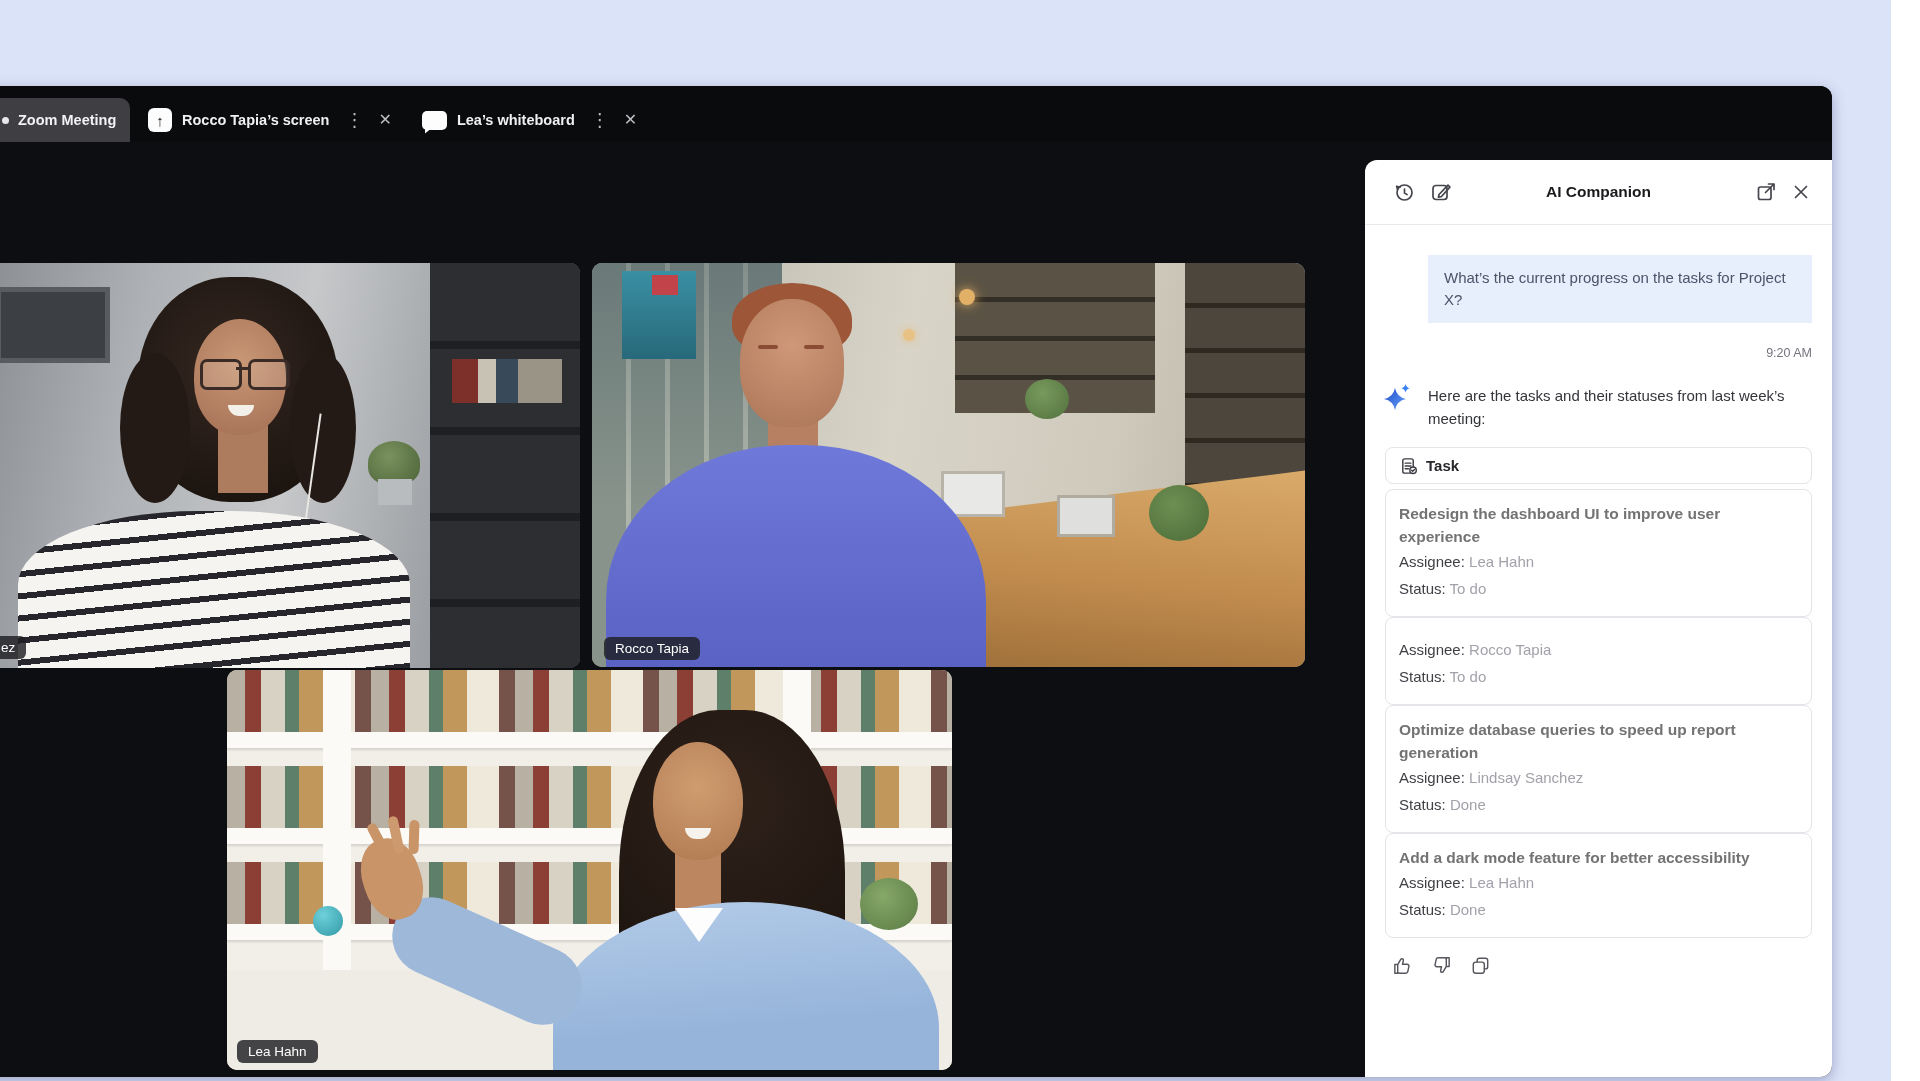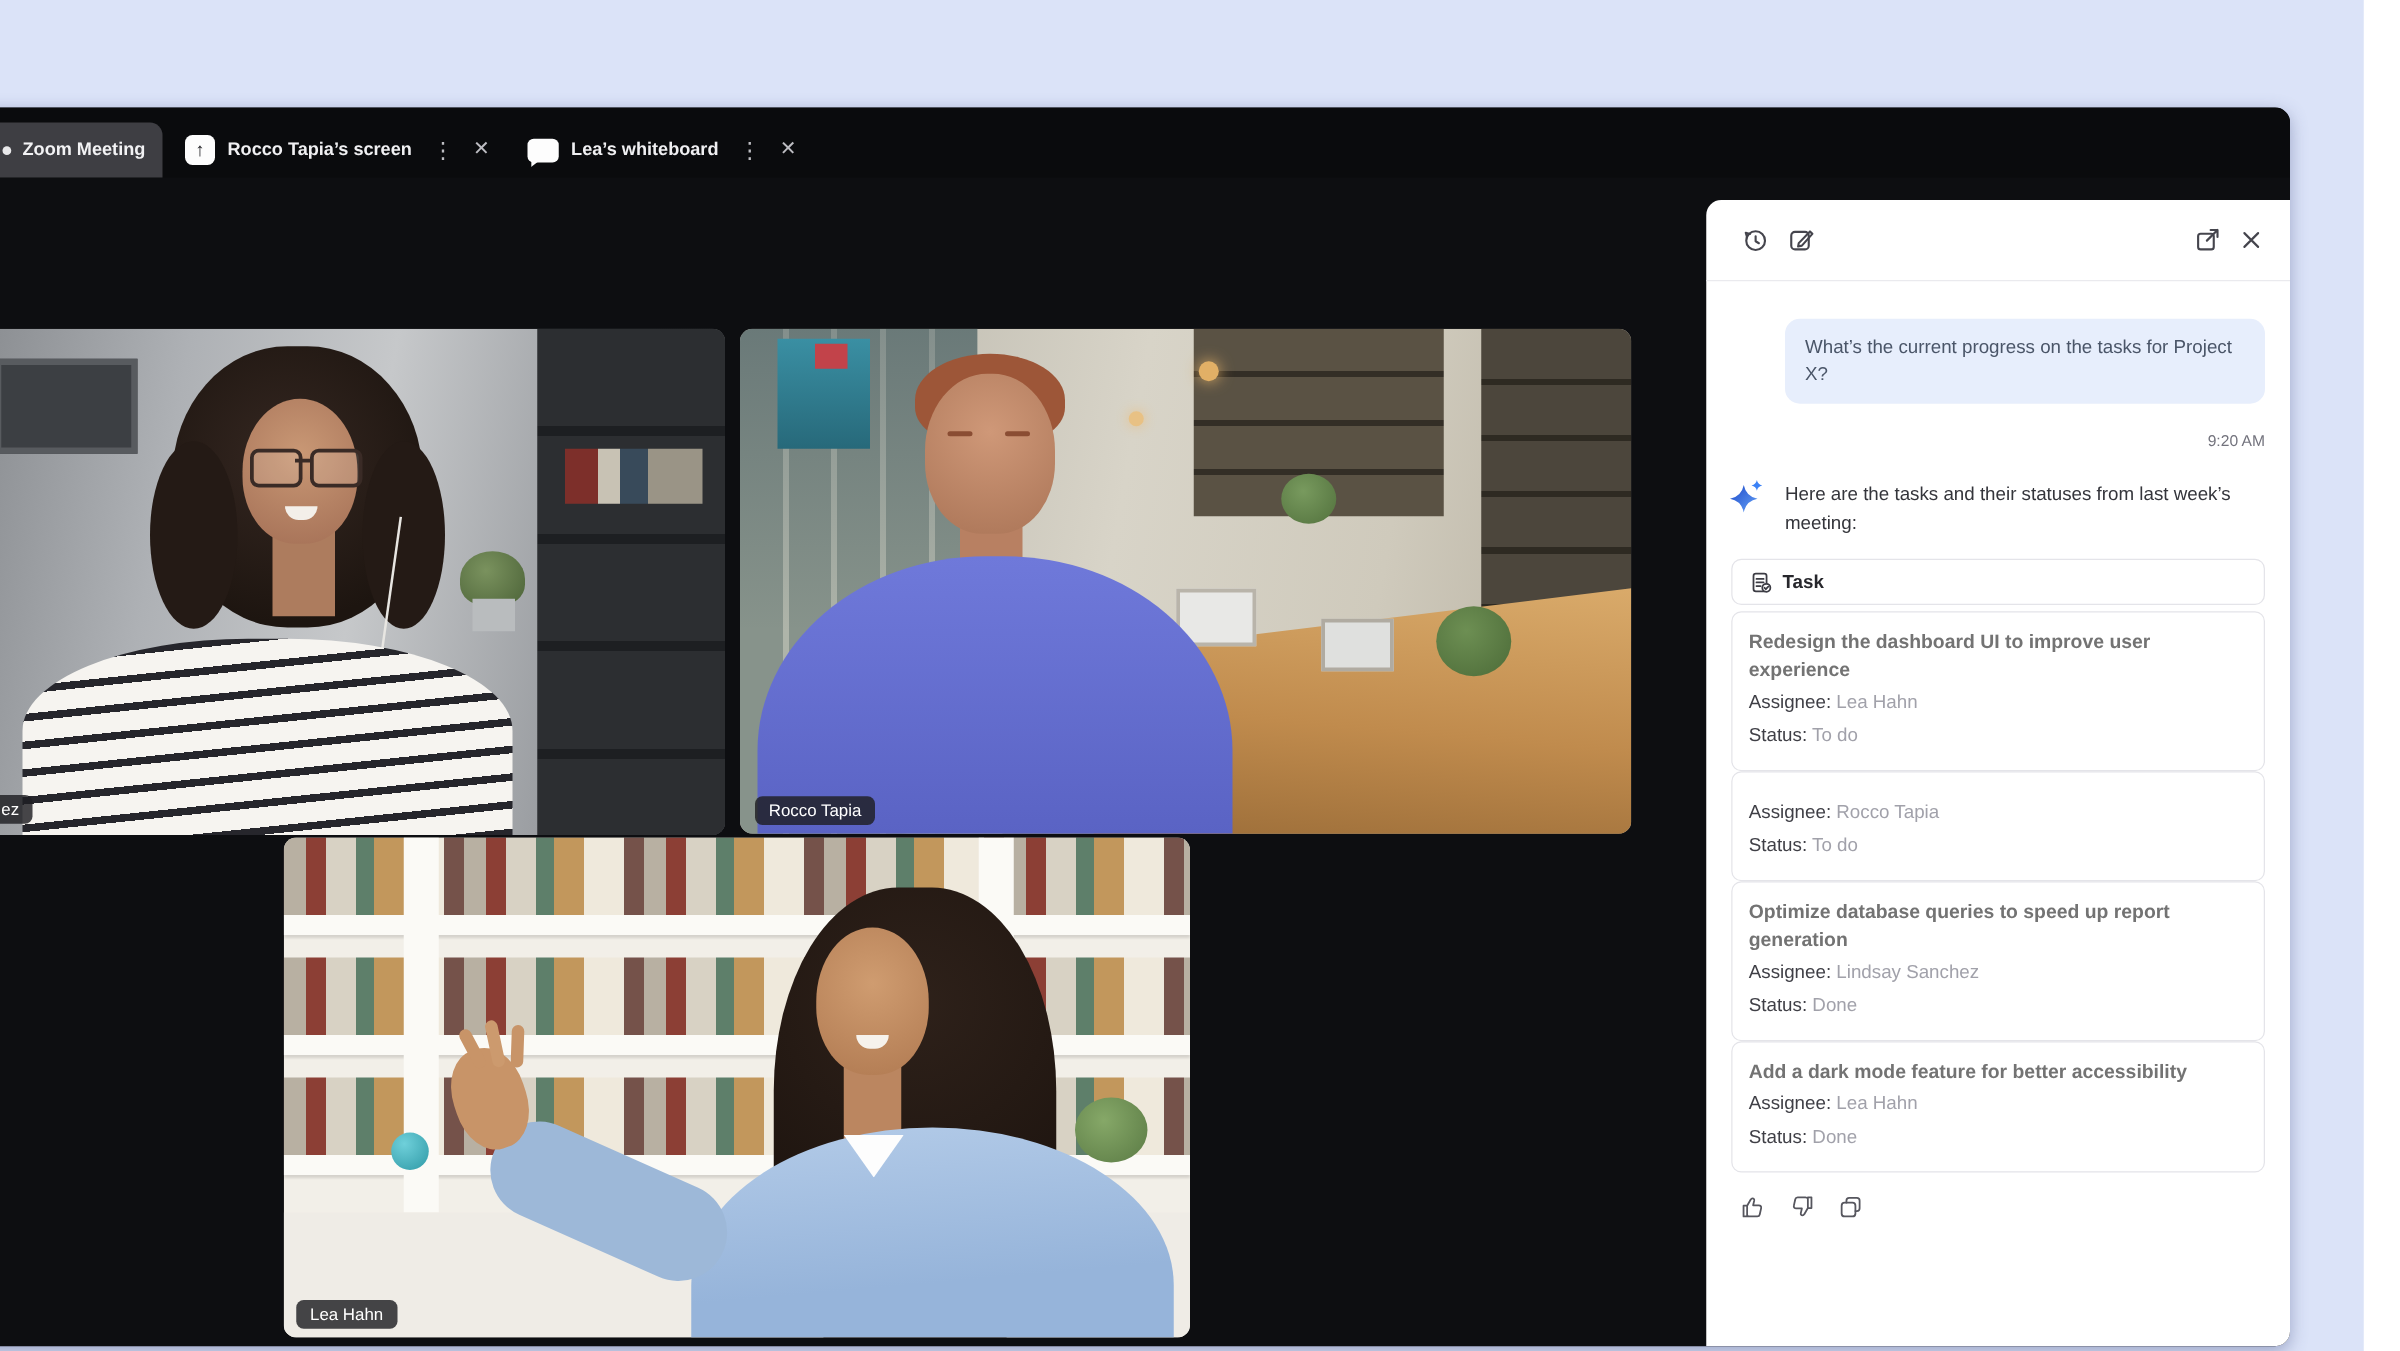--- a/index.html
+++ b/index.html
@@ -118,21 +118,21 @@
   .panel{position:absolute;left:1405px;top:74px;width:467px;height:917px;background:#ffffff;
     border-radius:12px 0 0 0;display:flex;flex-direction:column;}
   .panel-head{height:64px;flex:0 0 auto;border-bottom:1px solid #eaeaee;display:flex;align-items:center;
     padding:0 18px 0 26px;position:relative;}
   .ph-ic{width:26px;height:26px;display:flex;align-items:center;justify-content:center;cursor:pointer;}
   .ph-ic svg{stroke:#45454d;fill:none;stroke-width:1.7;stroke-linecap:round;stroke-linejoin:round;}
   .ph-left{display:flex;gap:11px;}
   .ph-right{display:flex;gap:9px;margin-left:auto;}
   .panel-title{position:absolute;left:0;right:0;text-align:center;font-size:15.5px;font-weight:700;color:#1a1a1e;pointer-events:none;}
   .panel-body{flex:1;overflow:hidden;padding:0 20px;}
-  .bubble{margin:30px 0 0 43px;background:#e7eefc;border-radius:12px;padding:12px 16px;
+  .bubble{margin:30px 0 0 43px;background:#e7eefc;border-radius:0;padding:12px 16px;
     font-size:15px;line-height:22px;color:#4a5568;}
   .timestamp{text-align:right;margin-top:23px;font-size:12.5px;color:#73737d;}
   .ai-row{position:relative;margin-top:24px;padding-left:43px;font-size:15px;line-height:23px;color:#34353b;}
   .sparkle{position:absolute;left:-4px;top:-2px;}
   .card{margin-top:17px;display:flex;flex-direction:column;gap:5px;}
   .cbox{background:#fff;border:1px solid #e4e4e9;border-radius:8px;}
   .card-header{display:flex;align-items:center;gap:8px;padding:8px 13px;font-size:15px;font-weight:600;color:#27272c;}
   .card-header svg{stroke:#3c3c44;fill:none;stroke-width:1.5;stroke-linecap:round;}
   .task-row{padding:12px 13px 14px;}
   .task-title{font-size:15.5px;font-weight:700;color:#737373;line-height:23px;}
@@ -259,20 +259,21 @@
                 <path d="M4.6 8.6 3.6 5.2l3.4 1"></path>
               </svg>
           </span>
           <span class="ph-ic">
             <svg width="22" height="22" viewBox="0 0 22 22">
                 <rect x="3" y="4.5" width="14" height="14" rx="3"></rect>
                 <path d="M9 13.5 18 4.2l1.9 1.9L11.5 15.5l-3 .7z"></path>
               </svg>
           </span>
         </div>
+        <div class="panel-title">AI Companion</div>
         <div class="ph-right">
           <span class="ph-ic">
             <svg width="22" height="22" viewBox="0 0 22 22">
                 <rect x="3.5" y="6" width="12.5" height="12.5" rx="2"></rect>
                 <path d="M10.5 11.5 19 3M13.5 3H19v5.5"></path>
               </svg>
           </span>
           <span class="ph-ic">
             <svg width="22" height="22" viewBox="0 0 22 22">
                 <path d="M5.5 5.5 16.5 16.5M16.5 5.5 5.5 16.5"></path>

